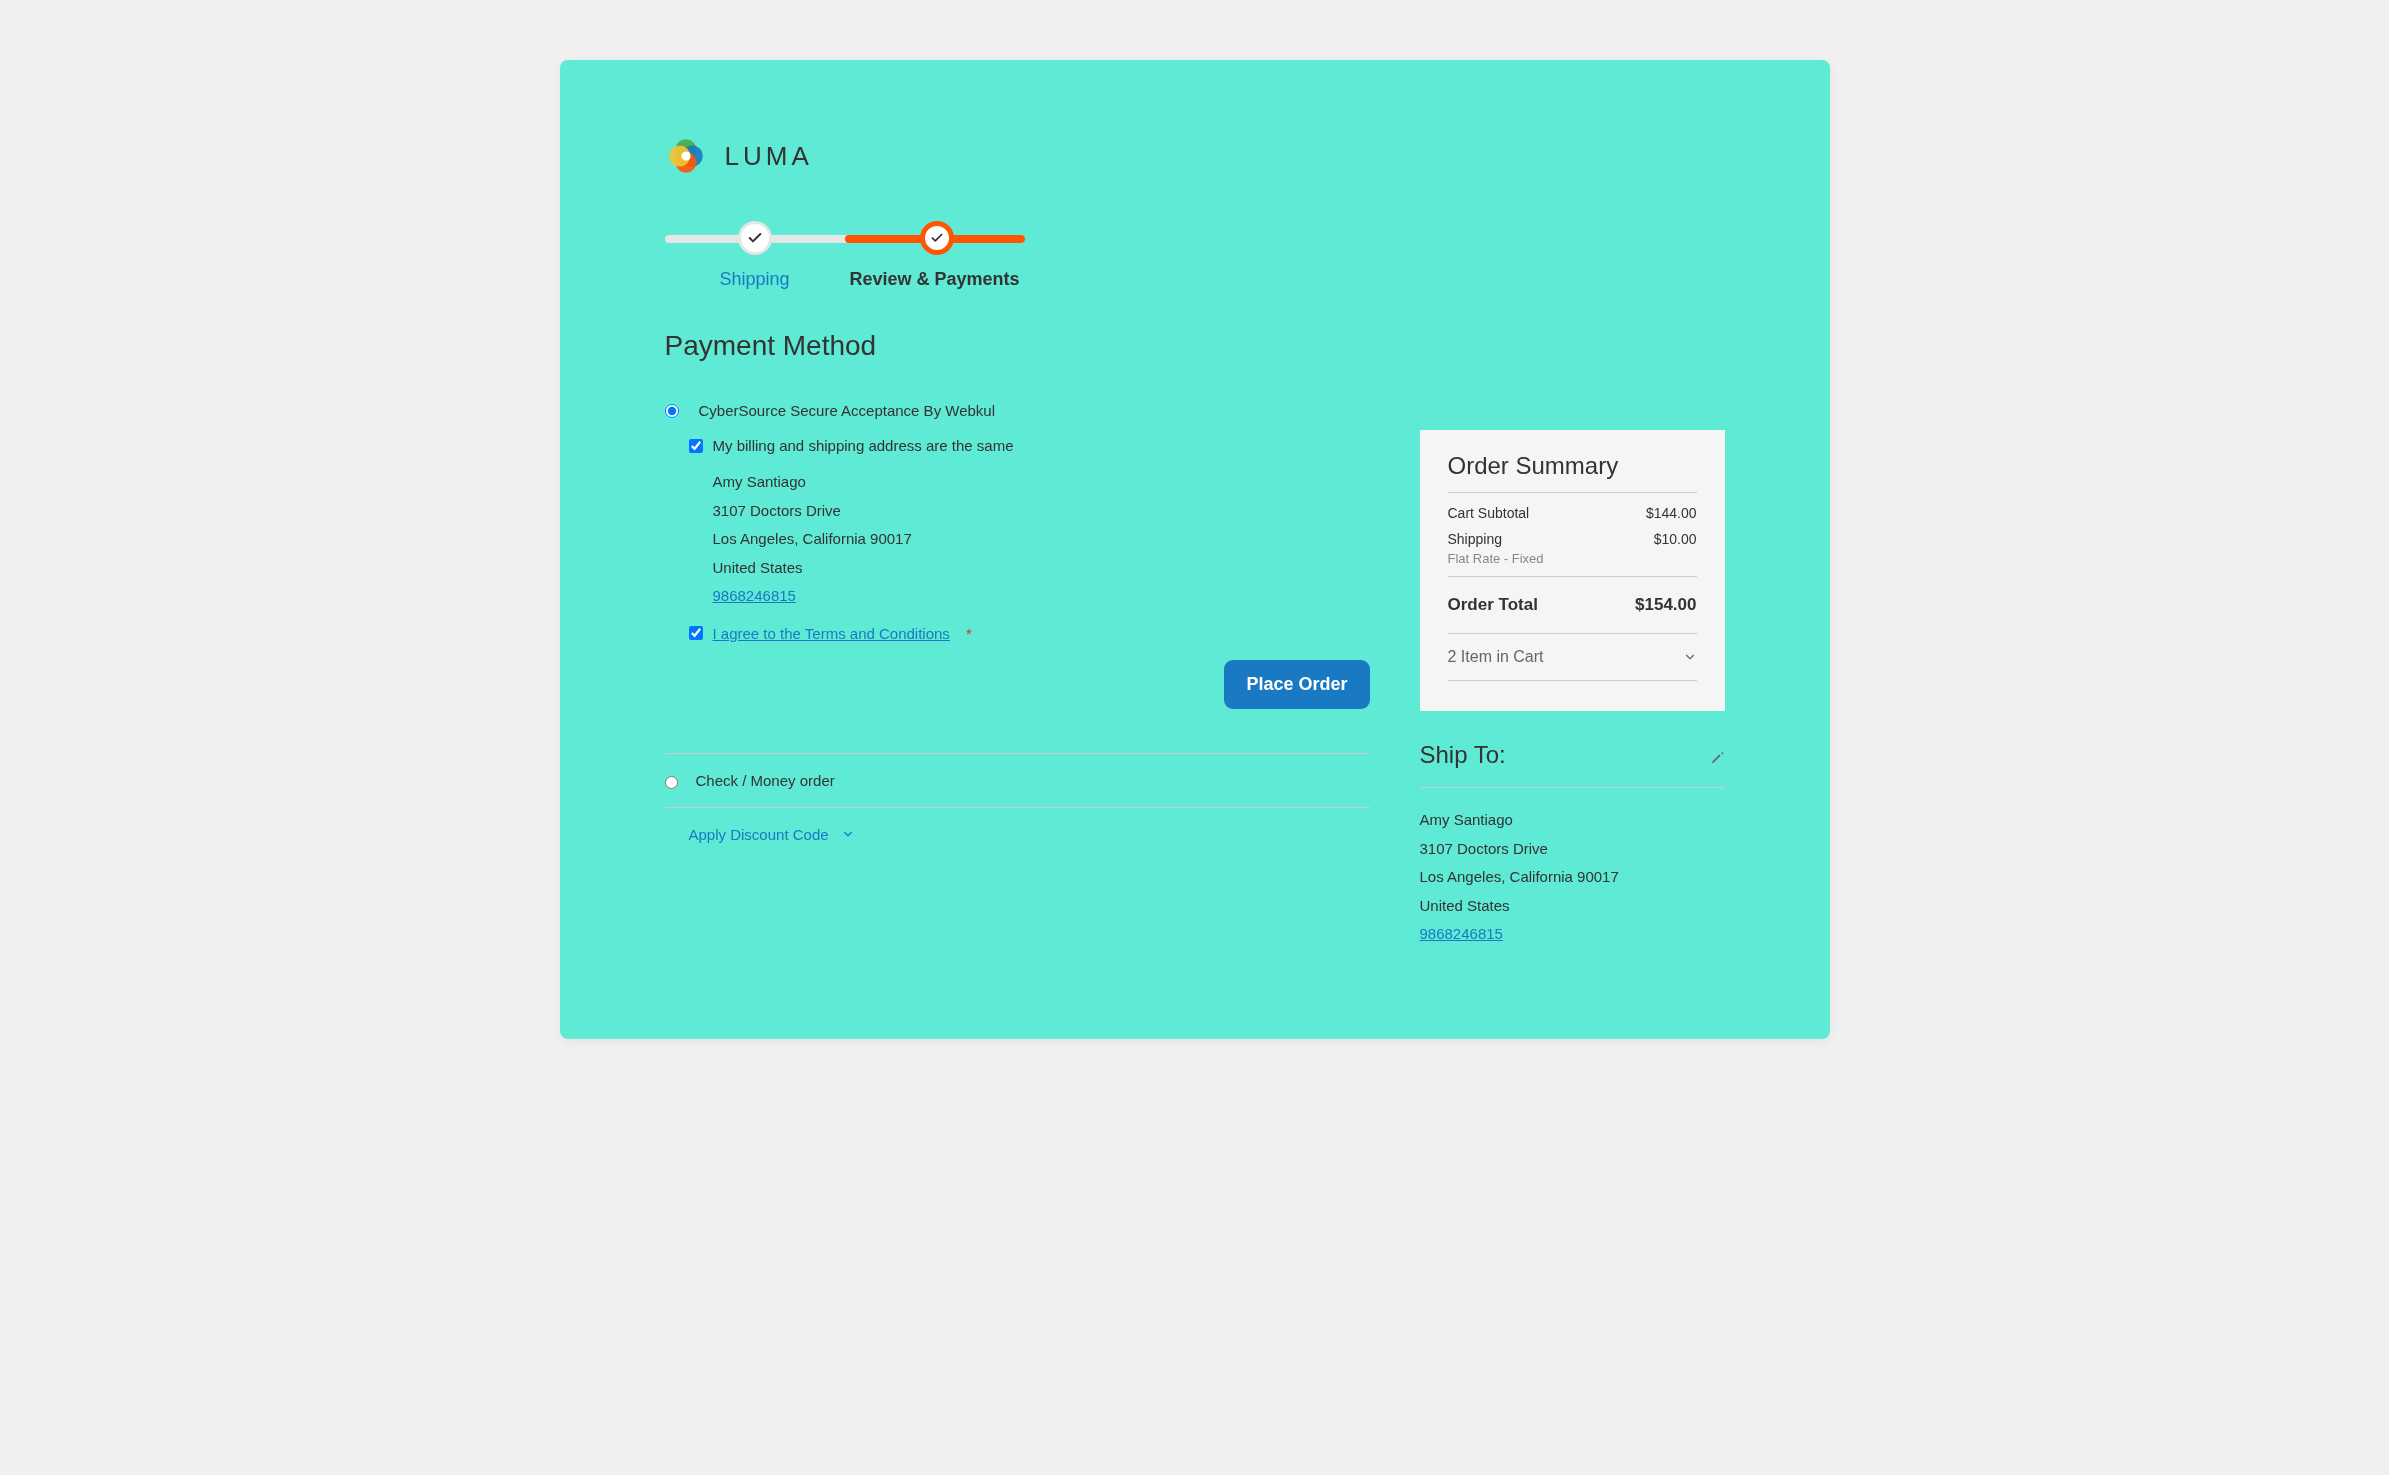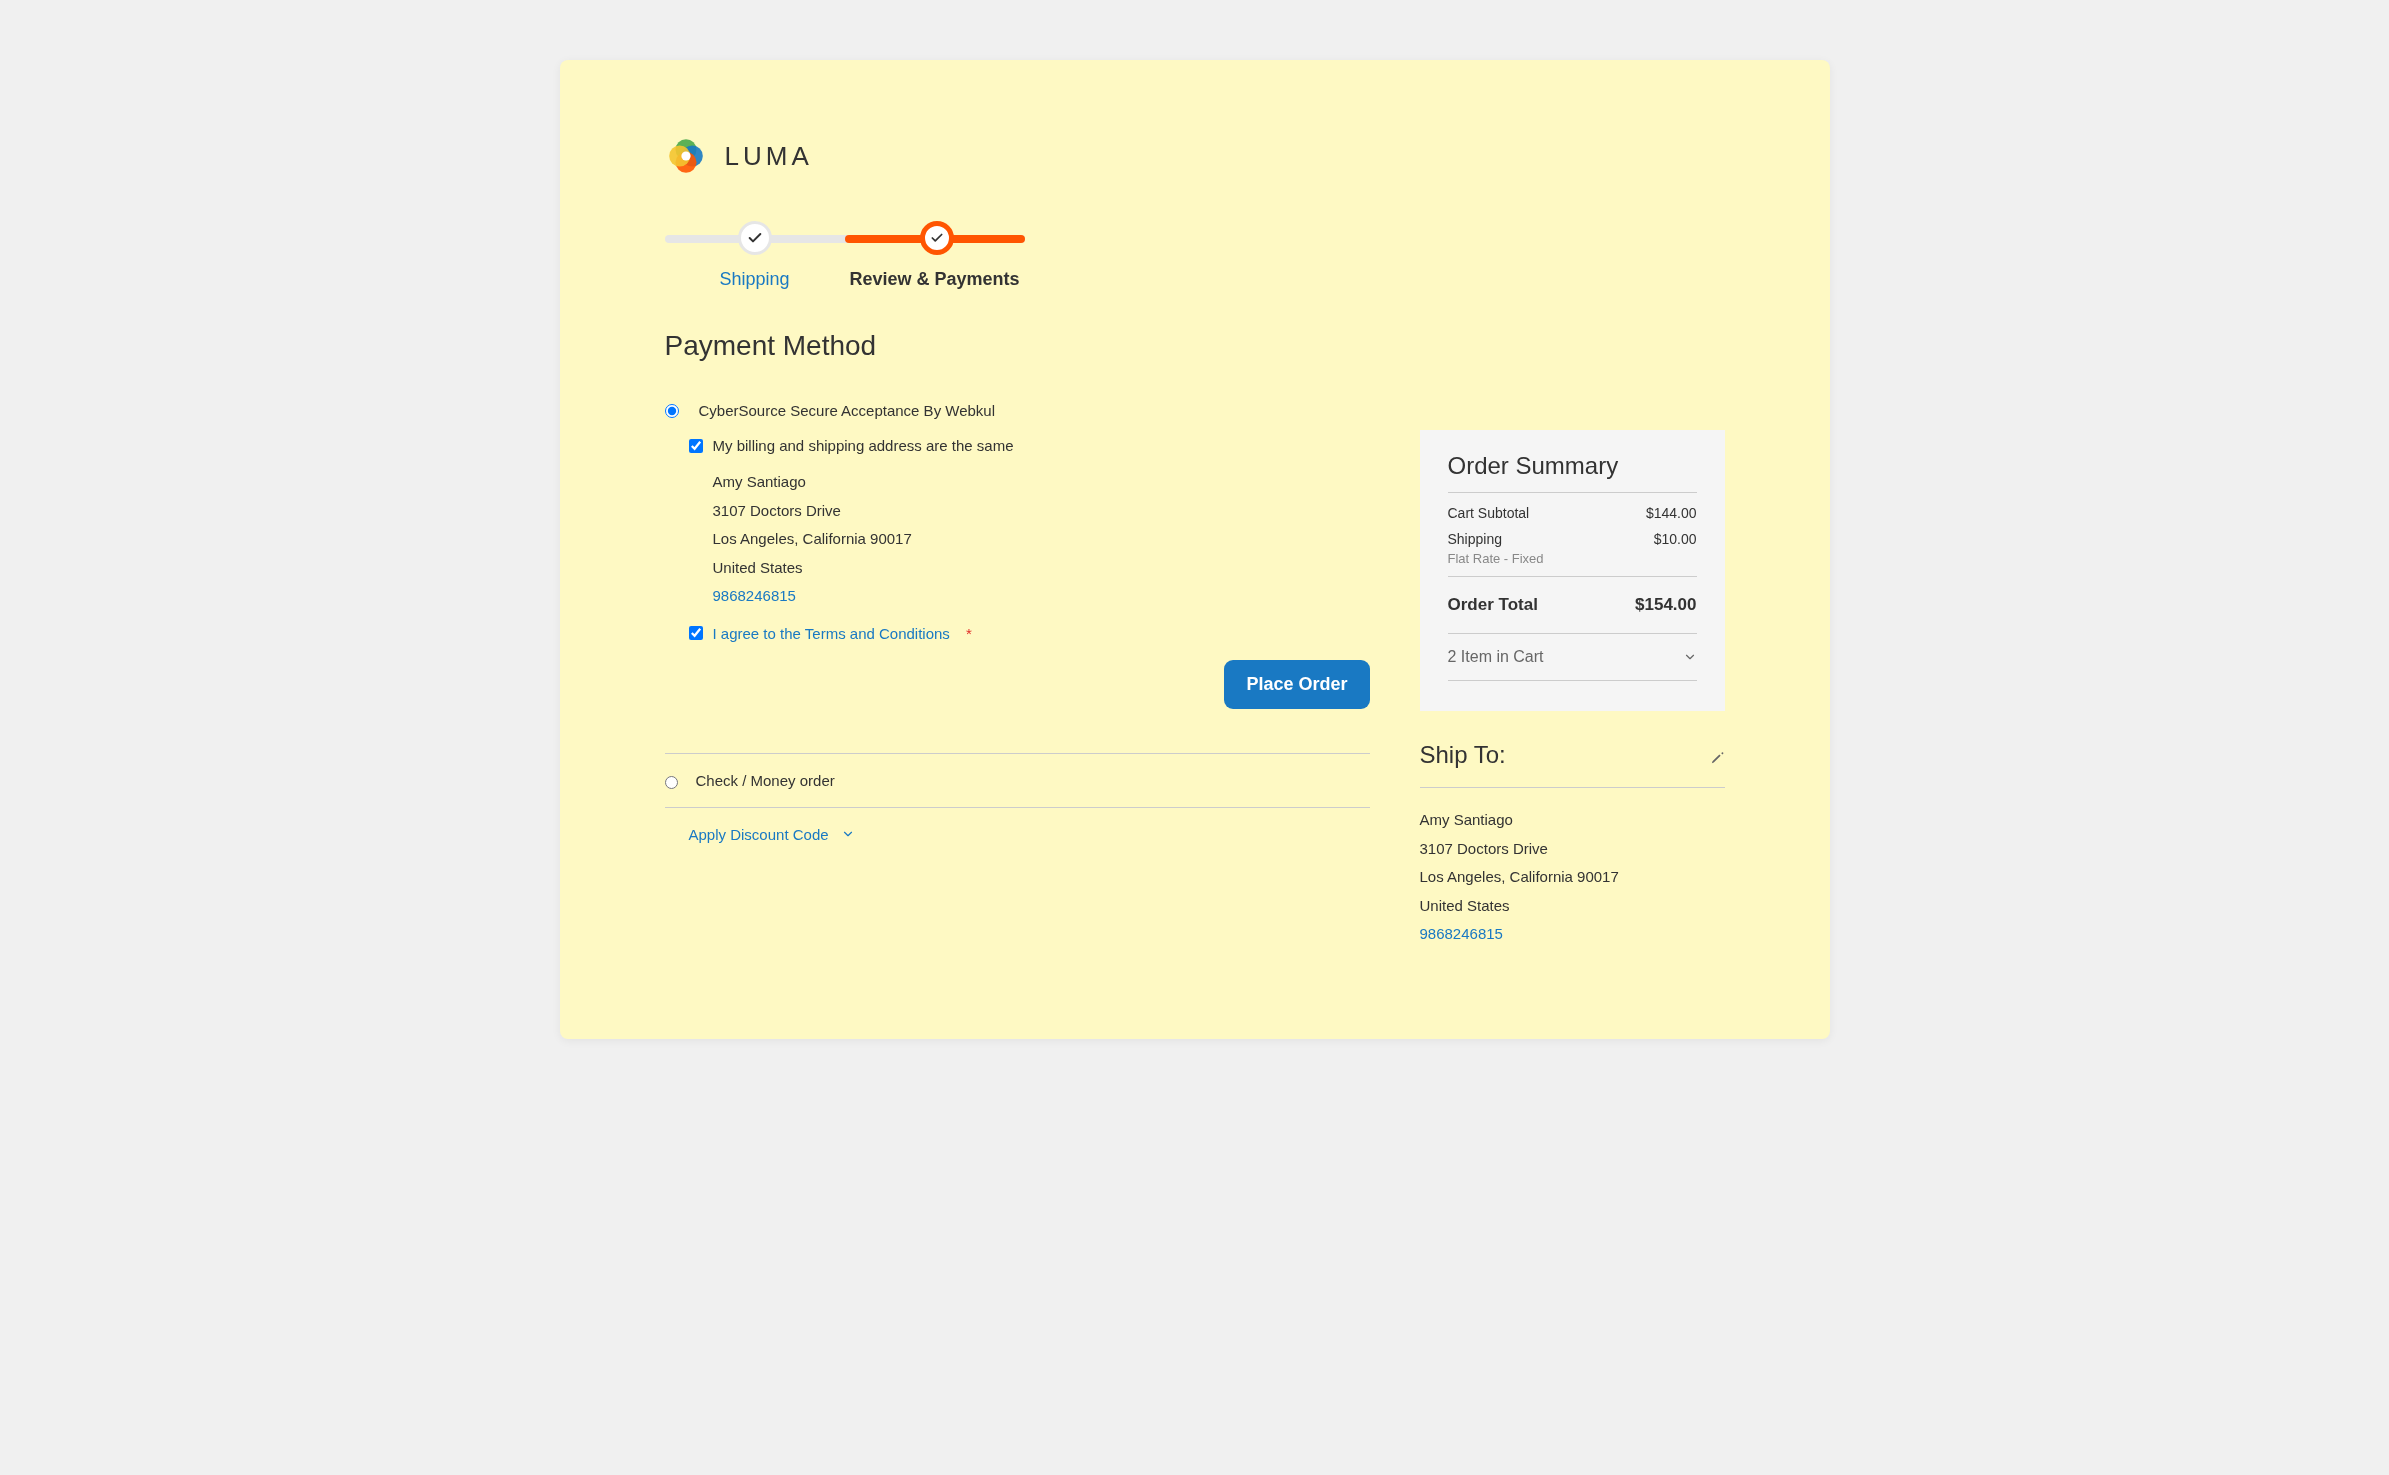--- a/index.html
+++ b/index.html
@@ -3,21 +3,21 @@
 <meta charset="utf-8">
 <style>
   * { box-sizing: border-box; margin: 0; padding: 0; }
   body {
     background: #f0f0f0;
     font-family: -apple-system, BlinkMacSystemFont, "Segoe UI", Helvetica, Arial, sans-serif;
     color: #333;
     padding: 60px;
   }
   .container {
-    background: #fef9c3;
+    background: #5eead4;
     border-radius: 8px;
     box-shadow: 0 2px 10px rgba(0,0,0,0.06);
     padding: 75px 105px 90px 105px;
     max-width: 1270px;
     margin: 0 auto;
   }
   .header { display: flex; align-items: center; gap: 18px; margin-bottom: 40px; }
   .logo-svg { width: 42px; height: 42px; }
   .brand { font-size: 26px; font-weight: 400; letter-spacing: 4px; color: #333; }
   .progress { position: relative; width: 360px; height: 40px; margin-bottom: 12px; }
@@ -34,21 +34,21 @@
   .main-col { flex:1; }
   .side-col { width:305px; flex-shrink:0; margin-top:28px;}
   h1.page-title { font-size:28px; font-weight:300; color:#333; margin-bottom:40px;}
   .payment-option { padding:0 0 15px 0; }
   .radio-row { display:flex; align-items:center; gap:20px; font-size:15px; color:#333;}
   .radio-row input[type=radio]{ width:14px;height:14px;}
   .option-body { padding:18px 0 15px 24px; }
   .check-row { display:flex; align-items:center; gap:10px; font-size:15px; color:#333;}
   .check-row input[type=checkbox]{ width:14px;height:14px;}
   .address-block { padding:14px 0 14px 24px; line-height:1.9; font-size:15px; color:#333;}
-  .link { color:#1979c3; cursor:pointer;}
+  .link { color:#1979c3; cursor:pointer;text-decoration:underline;}
   .required { color:#e02b27; margin-left:6px;}
   .btn-row { display:flex; justify-content:flex-end; padding:18px 0 14px 0;}
   .btn-primary { background:#1979c3; color:#fff; border:none; padding:14px 22px; font-size:18px; font-weight:600; cursor:pointer; border-radius:9px;}
   .divider { border:none; border-top:1px solid #ccc; margin:0;}
   .option-row-alt { display:flex; align-items:flex-end; gap:18px; font-size:15px; color:#333; padding:18px 0;}
   .discount-row { display:flex; align-items:center; gap:12px; padding:18px 0 0 24px; color:#1979c3; font-size:15px; cursor:pointer;}
   .summary-box { background:#f5f5f5; padding:22px 28px 30px 28px; margin-bottom:30px;}
   .summary-title { font-size:24px; font-weight:300; color:#333; padding-bottom:12px; border-bottom:1px solid #ccc;}
   .summary-line { display:flex; justify-content:space-between; font-size:14px; color:#333; padding:12px 0 4px 0;}
   .summary-sub { font-size:13px; color:#888; padding-bottom:10px; border-bottom:1px solid #ccc;}

